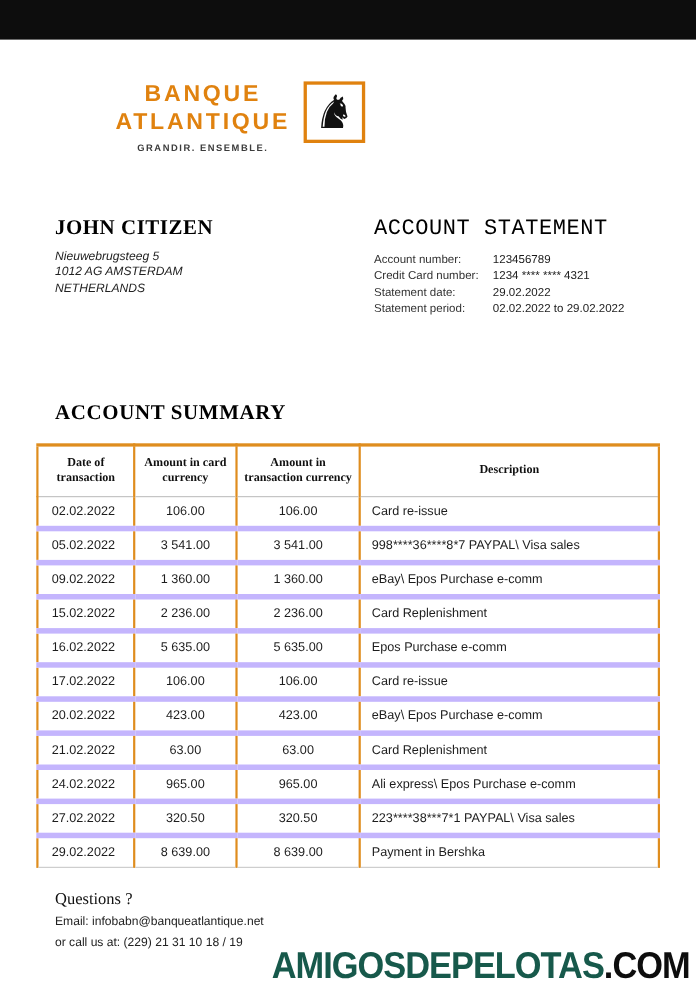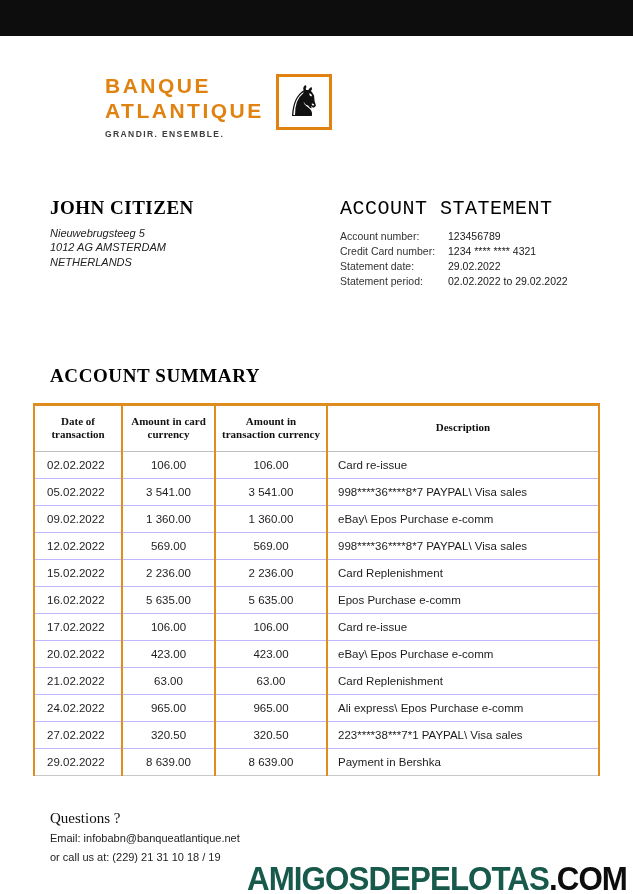--- a/index.html
+++ b/index.html
@@ -5,21 +5,21 @@
   * { margin: 0; padding: 0; box-sizing: border-box; }
   html, body { width: 633px; height: 894px; background: #ffffff; overflow: hidden; }
   body { font-family: "Liberation Sans", "DejaVu Sans", sans-serif; color: #1c1c1c; position: relative; }
 
   .top-bar { width: 100%; height: 36px; background: #0d0d0d; }
 
   .page { padding: 0 50px; position: relative; height: 858px; }
 
   
   .logo-row { display: flex; align-items: flex-start; margin: 38px 0 0 55px; width: fit-content; }
-  .logo-textcol { display: flex; flex-direction: column; }
+  .logo-textcol { display: flex; flex-direction: column; align-items: center; }
   .logo-line { font-weight: bold; font-size: 21px; letter-spacing: 2.5px; color: #e0820f; line-height: 1.18; font-family: "Liberation Sans", sans-serif; }
   .logo-tagline { margin-top: 5px; font-size: 8.5px; font-weight: bold; letter-spacing: 1.4px; color: #3c3c3c; }
   .horse-box { width: 56px; height: 56px; border: 3px solid #e0820f; margin-left: 12px; display: flex; align-items: center; justify-content: center; background: #fff; }
   .horse-glyph { font-family: "DejaVu Sans", sans-serif; font-size: 42px; color: #111; transform: scaleX(-1); line-height: 1; }
 
   
   .head-row { display: flex; justify-content: space-between; margin-top: 58px; gap: 42px; }
   .recipient-name { font-family: "Liberation Serif", "DejaVu Serif", serif; font-weight: bold; font-size: 19px; letter-spacing: 0.5px; color: #000; }
   .addr { margin-top: 7px; font-size: 11px; line-height: 1.35; color: #222; font-style: italic; }
 
@@ -31,21 +31,21 @@
 
   
   .summary-title { margin-top: 78px; font-family: "Liberation Serif", "DejaVu Serif", serif; font-weight: bold; font-size: 19px; letter-spacing: 0.6px; color: #000; }
 
   table.summary { border-collapse: collapse; margin: 16px -17px 0 -17px; width: calc(100% + 34px); table-layout: fixed; border-top: 3px solid #df8d1e; border-left: 2px solid #df8d1e; border-right: 2px solid #df8d1e; border-bottom: 1px solid #c9c9c9; }
   table.summary col.c-date { width: 88px; }
   table.summary col.c-amt1 { width: 93px; }
   table.summary col.c-amt2 { width: 112px; }
   table.summary th { font-family: "Liberation Serif", "DejaVu Serif", serif; font-weight: bold; font-size: 11px; text-align: center; padding: 9px 6px; border-left: 2px solid #df8d1e; border-bottom: 1px solid #bfbfbf; color: #111; line-height: 1.25; }
   table.summary th:first-child { border-left: none; border-radius: 13px; }
-  table.summary td { font-size: 11.5px; padding: 7px 6px; border-left: 2px solid #df8d1e; border-bottom: 1px solid #c4b5fd; color: #1d1d1d; }
+  table.summary td { font-size: 11.5px; padding: 7px 6px; border-left: 2px solid #df8d1e; border-bottom: 5px solid #c4b5fd; color: #1d1d1d; }
   table.summary td:first-child { border-left: none; padding-left: 12px; }
   table.summary td.amt { text-align: center; }
   table.summary td.desc { padding-left: 10px; }
   table.summary tr:last-child td { border-bottom: none; }
 
   
   .footer { position: absolute; left: 50px; bottom: 68px; }
   .footer-q { font-family: "Liberation Serif", "DejaVu Serif", serif; font-size: 15px; color: #111; }
   .footer-line { font-size: 11px; color: #222; margin-top: 4px; line-height: 1.3; }
 
@@ -126,26 +126,20 @@
       <td class="amt">3 541.00</td>
       <td class="desc">998****36****8*7 PAYPAL\ Visa sales</td>
     </tr>
         <tr>
       <td>09.02.2022</td>
       <td class="amt">1 360.00</td>
       <td class="amt">1 360.00</td>
       <td class="desc">eBay\ Epos Purchase e-comm</td>
     </tr>
         <tr>
-      <td>12.02.2022</td>
-      <td class="amt">569.00</td>
-      <td class="amt">569.00</td>
-      <td class="desc">998****36****8*7 PAYPAL\ Visa sales</td>
-    </tr>
-        <tr>
       <td>15.02.2022</td>
       <td class="amt">2 236.00</td>
       <td class="amt">2 236.00</td>
       <td class="desc">Card Replenishment</td>
     </tr>
         <tr>
       <td>16.02.2022</td>
       <td class="amt">5 635.00</td>
       <td class="amt">5 635.00</td>
       <td class="desc">Epos Purchase e-comm</td>

